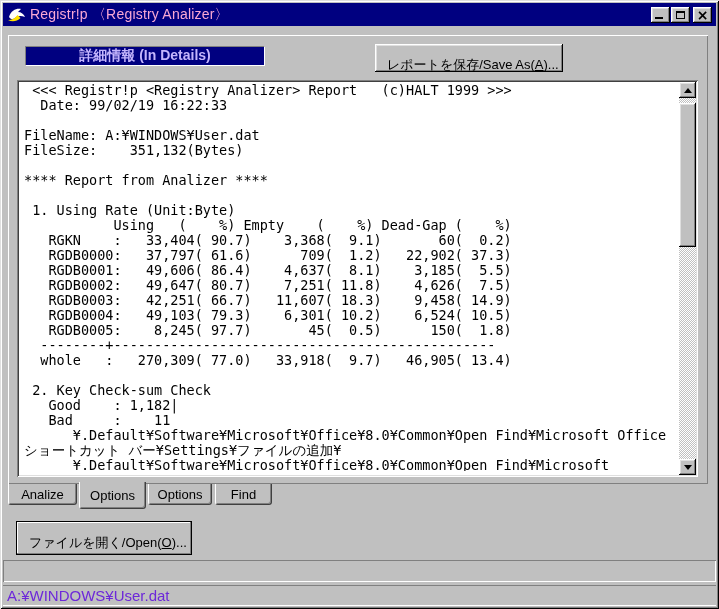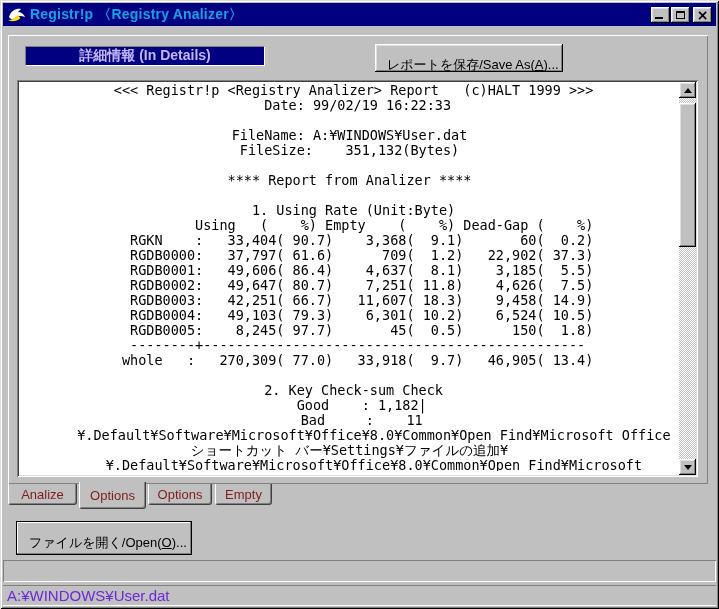--- a/index.html
+++ b/index.html
@@ -15,21 +15,21 @@
     box-shadow: inset 1px 1px 0 #dfdfdf, inset -1px -1px 0 #000,
                 inset 2px 2px 0 #fff, inset -2px -2px 0 #808080;
   }
   
   .titlebar {
     position: absolute; left: 3px; top: 3px; width: 713px; height: 23px;
     background: #000080; display: flex; align-items: center; padding-left: 4px;
   }
   .app-icon { width: 19px; height: 16px; display: inline-block; flex: 0 0 auto; }
   .title-text {
-    color: #0ea5e9; font-weight: bold; font-size: 14px; margin-left: 4px;
+    color: #f9a8d4; font-weight: normal; font-size: 14px; margin-left: 4px;
     white-space: nowrap; letter-spacing: 0.2px;
   }
   .tb-btns { position: absolute; right: 4px; top: 4px; display: flex; }
   .tbb {
     width: 19px; height: 16px; background: #c0c0c0; border: 0; padding: 0;
     margin-left: 1px; position: relative;
     box-shadow: inset -1px -1px 0 #000, inset 1px 1px 0 #fff,
                 inset -2px -2px 0 #808080, inset 2px 2px 0 #dfdfdf;
     display: flex; align-items: center; justify-content: center;
   }
@@ -57,21 +57,20 @@
     white-space: nowrap;
   }
   .btn.save { position: absolute; left: 367px; top: 9px; width: 188px; height: 28px; }
   
   .reportbox {
     position: absolute; left: 9px; top: 45px; width: 681px; height: 397px;
     background: #fff;
     box-shadow: inset 1px 1px 0 #808080, inset -1px -1px 0 #fff,
                 inset 2px 2px 0 #404040, inset -2px -2px 0 #dfdfdf;
     overflow: hidden;
-    text-align: center;
   }
   .reportbox pre {
     margin: 0; padding: 3px 0 0 7px;
     font-family: "DejaVu Sans Mono", monospace;
     font-size: 13.5px; line-height: 15px; color: #000;
     white-space: pre; width: 658px; height: 391px; overflow: hidden;
   }
   .sb {
     position: absolute; right: 2px; top: 2px; width: 17px; height: 393px;
     background: repeating-conic-gradient(#fff 0% 25%, #c0c0c0 0% 50%) 0 0 / 2px 2px;
@@ -88,21 +87,21 @@
   .tri-up { width: 0; height: 0; border-left: 4px solid transparent; border-right: 4px solid transparent; border-bottom: 5px solid #000; display: block; }
   .tri-down { width: 0; height: 0; border-left: 4px solid transparent; border-right: 4px solid transparent; border-top: 5px solid #000; display: block; }
   .track { position: absolute; left: 0; top: 16px; bottom: 16px; width: 17px; }
   .thumb {
     position: absolute; left: 0; top: 5px; width: 17px; height: 144px; background: #c0c0c0;
     box-shadow: inset -1px -1px 0 #000, inset 1px 1px 0 #fff,
                 inset -2px -2px 0 #808080, inset 2px 2px 0 #dfdfdf;
   }
   
   .tab {
-    position: absolute; background: #c0c0c0; font-size: 13px; color: #7f1d1d;
+    position: absolute; background: #c0c0c0; font-size: 13px; color: #000000;
     display: flex; align-items: center; justify-content: center; white-space: nowrap;
     border: 1px solid; border-top: none;
     border-color: transparent #404040 #404040 #fff;
     border-radius: 0 0 3px 3px;
     box-shadow: inset -1px -1px 0 #808080;
   }
   .tab.unsel { top: 484px; height: 21px; z-index: 2; }
   .tab.sel   { top: 482px; height: 27px; z-index: 5; }
   #tab-analize { left: 8px;   width: 69px; }
   #tab-report  { left: 79px;  width: 67px; }
@@ -199,21 +198,21 @@
         <button class="sbb down">
             <i class="tri-down"></i>
           </button>
       </div>
     </div>
   </div>
 
   <div class="tab unsel" id="tab-analize">Analize</div>
   <div class="tab sel" id="tab-report">Options</div>
   <div class="tab unsel" id="tab-options">Options</div>
-  <div class="tab unsel" id="tab-about">Empty</div>
+  <div class="tab unsel" id="tab-about">Find</div>
 
   <button class="btn open">
     <span>ファイルを開く/Open(</span><u>O</u><span>)...</span>
   </button>
 
   <div class="strip"></div>
 
   <div class="statusbar">
     <span>A:¥WINDOWS¥User.dat</span>
   </div>

